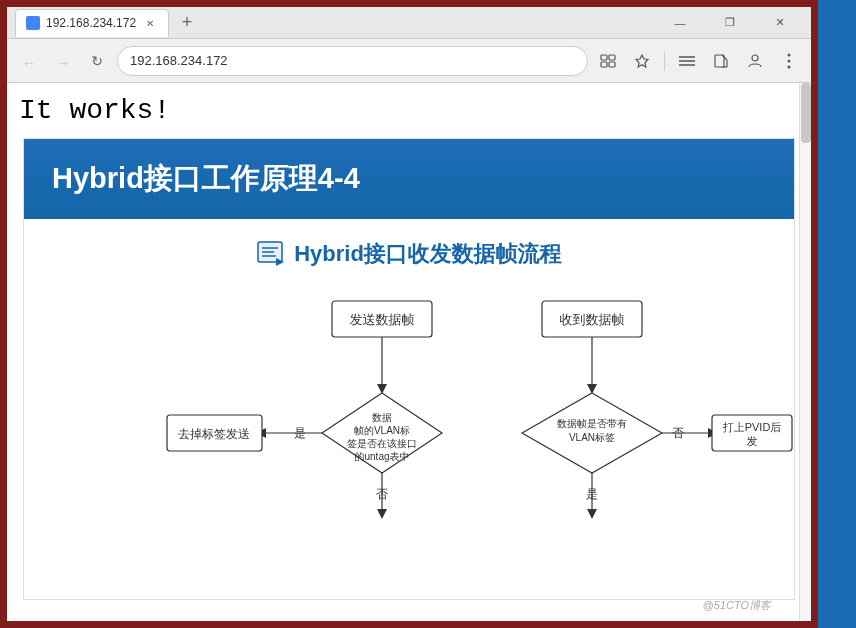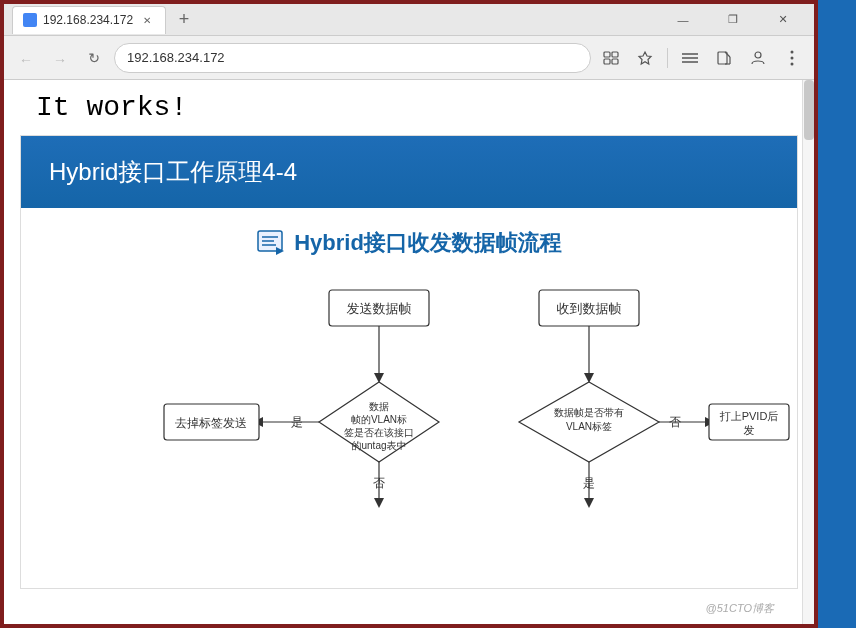--- a/index.html
+++ b/index.html
@@ -20,21 +20,21 @@
     }
 
     
     .browser-window {
       position: absolute;
       top: 0;
       left: 0;
       width: 818px;
       height: 628px;
       background: #f0f0f0;
-      border: 4px solid #7f1d1d;
+      border: 7px solid #7f1d1d;
       display: flex;
       flex-direction: column;
     }
 
     
     .title-bar {
       background: #e8e8e8;
       height: 32px;
       display: flex;
       align-items: center;
@@ -171,39 +171,39 @@
       flex: 1;
       background: #fff;
       overflow-y: auto;
       position: relative;
     }
 
     .it-works {
       font-family: 'Courier New', monospace;
       font-size: 28px;
       color: #000;
-      padding: 12px 32px;
+      padding: 12px 12px;
     }
 
     
     .slide-container {
       background: #fff;
       border: 1px solid #ddd;
       margin: 0 16px 16px 16px;
     }
 
     .slide-header {
       background: linear-gradient(180deg, #1e6db7 0%, #1565a8 100%);
       padding: 20px 28px;
     }
 
     .slide-title {
       color: #fff;
-      font-size: 24px;
-      font-weight: normal;
+      font-size: 29px;
+      font-weight: bold;
       font-family: 'Microsoft YaHei', '微软雅黑', Arial, sans-serif;
     }
 
     .slide-body {
       background: #fff;
       padding: 20px 28px;
       min-height: 380px;
     }
 
     .section-title {

